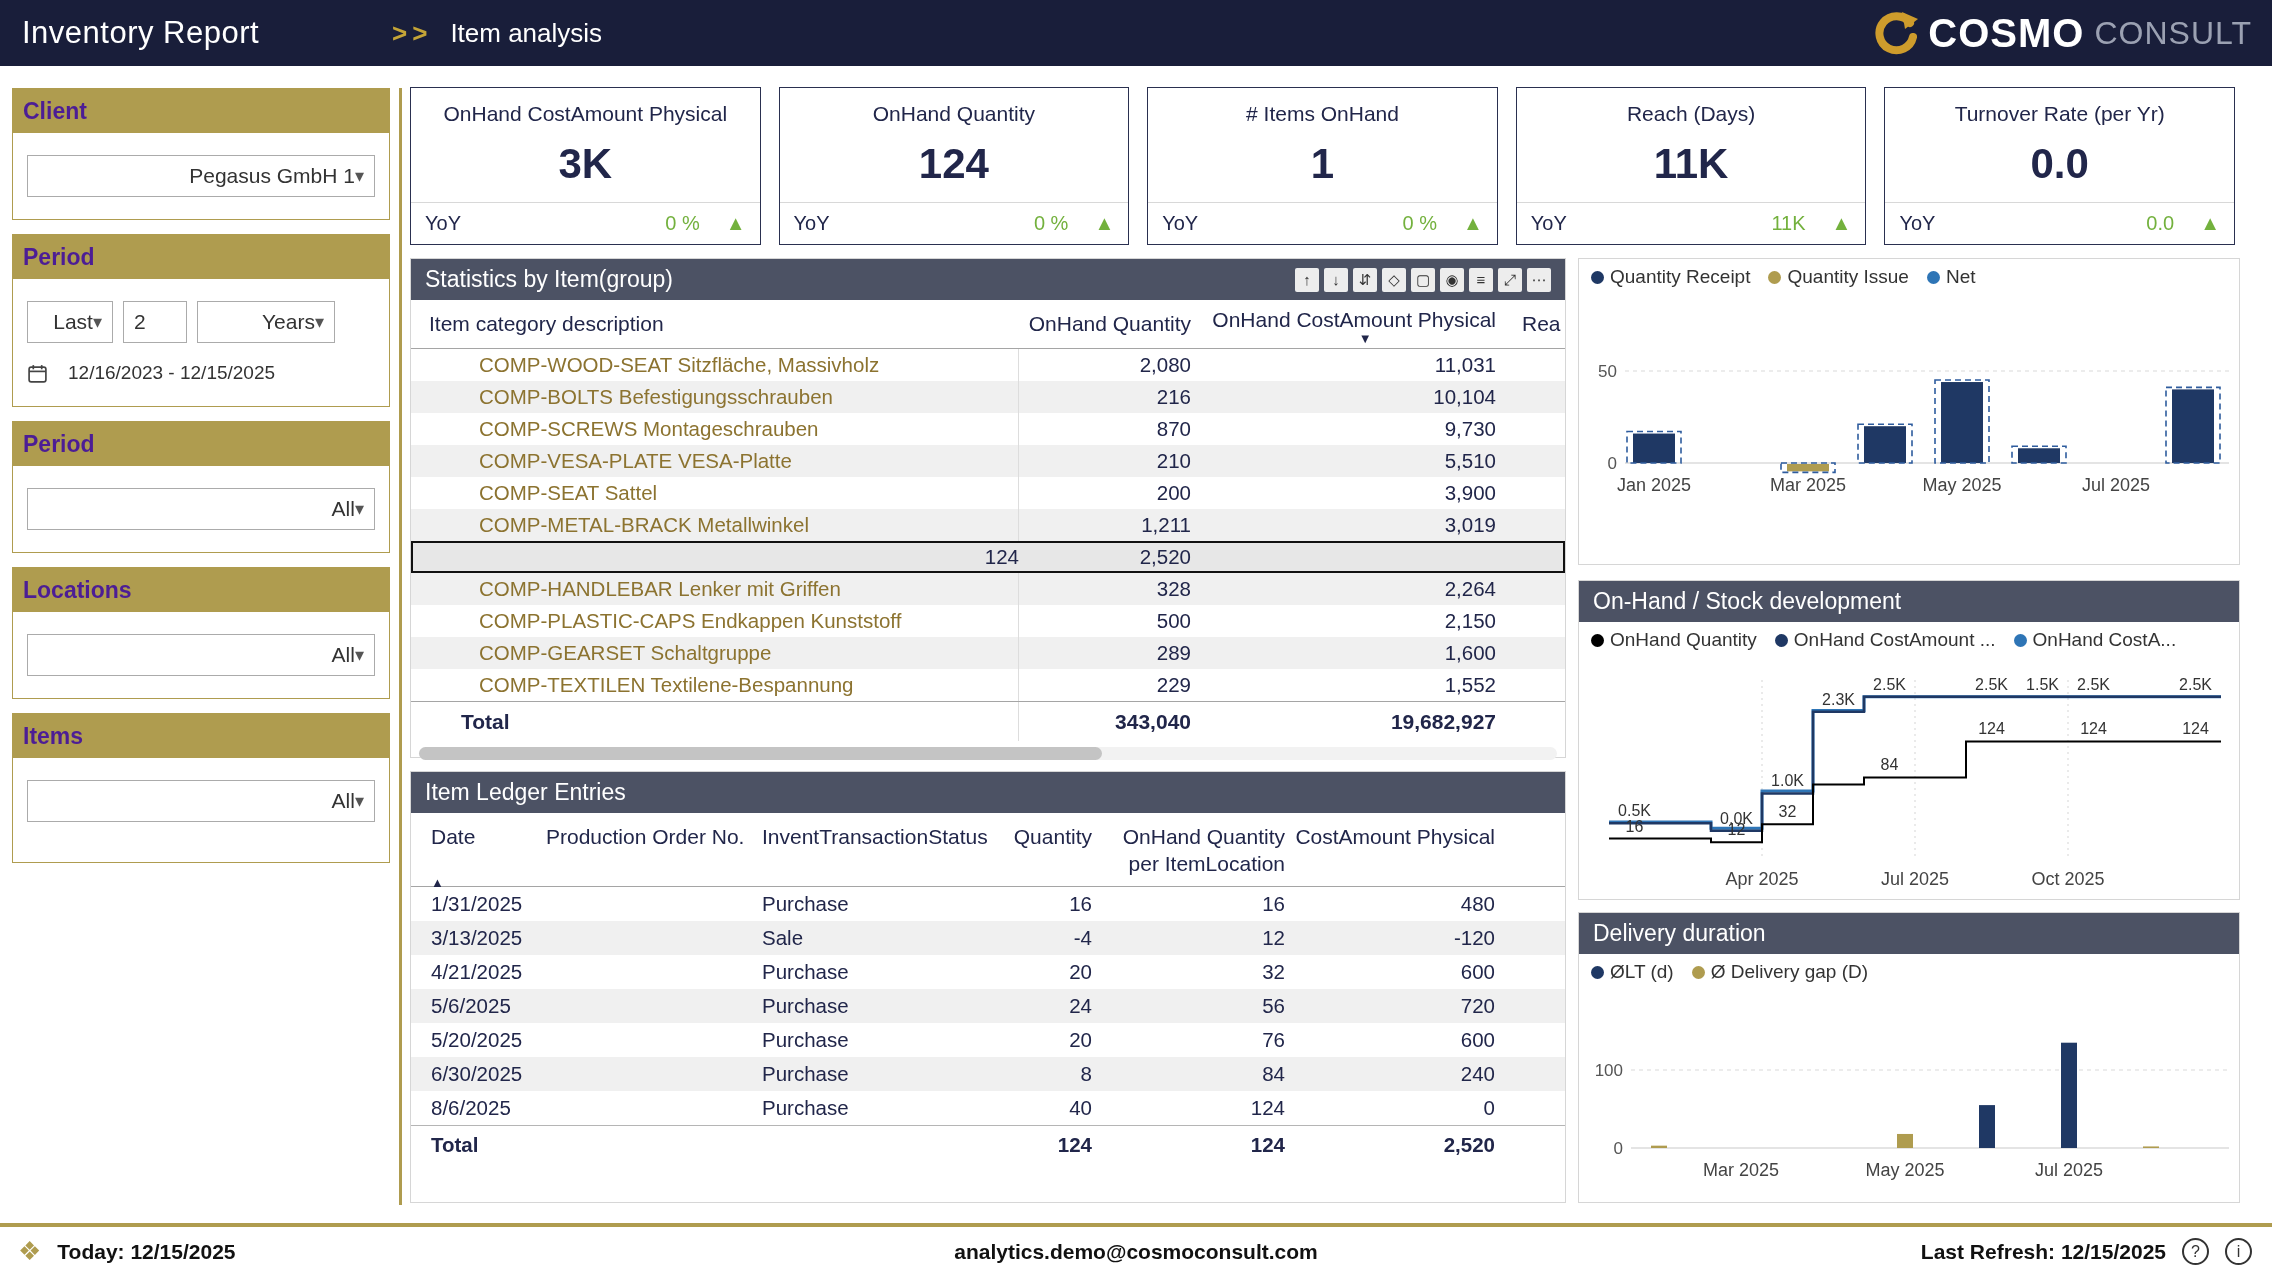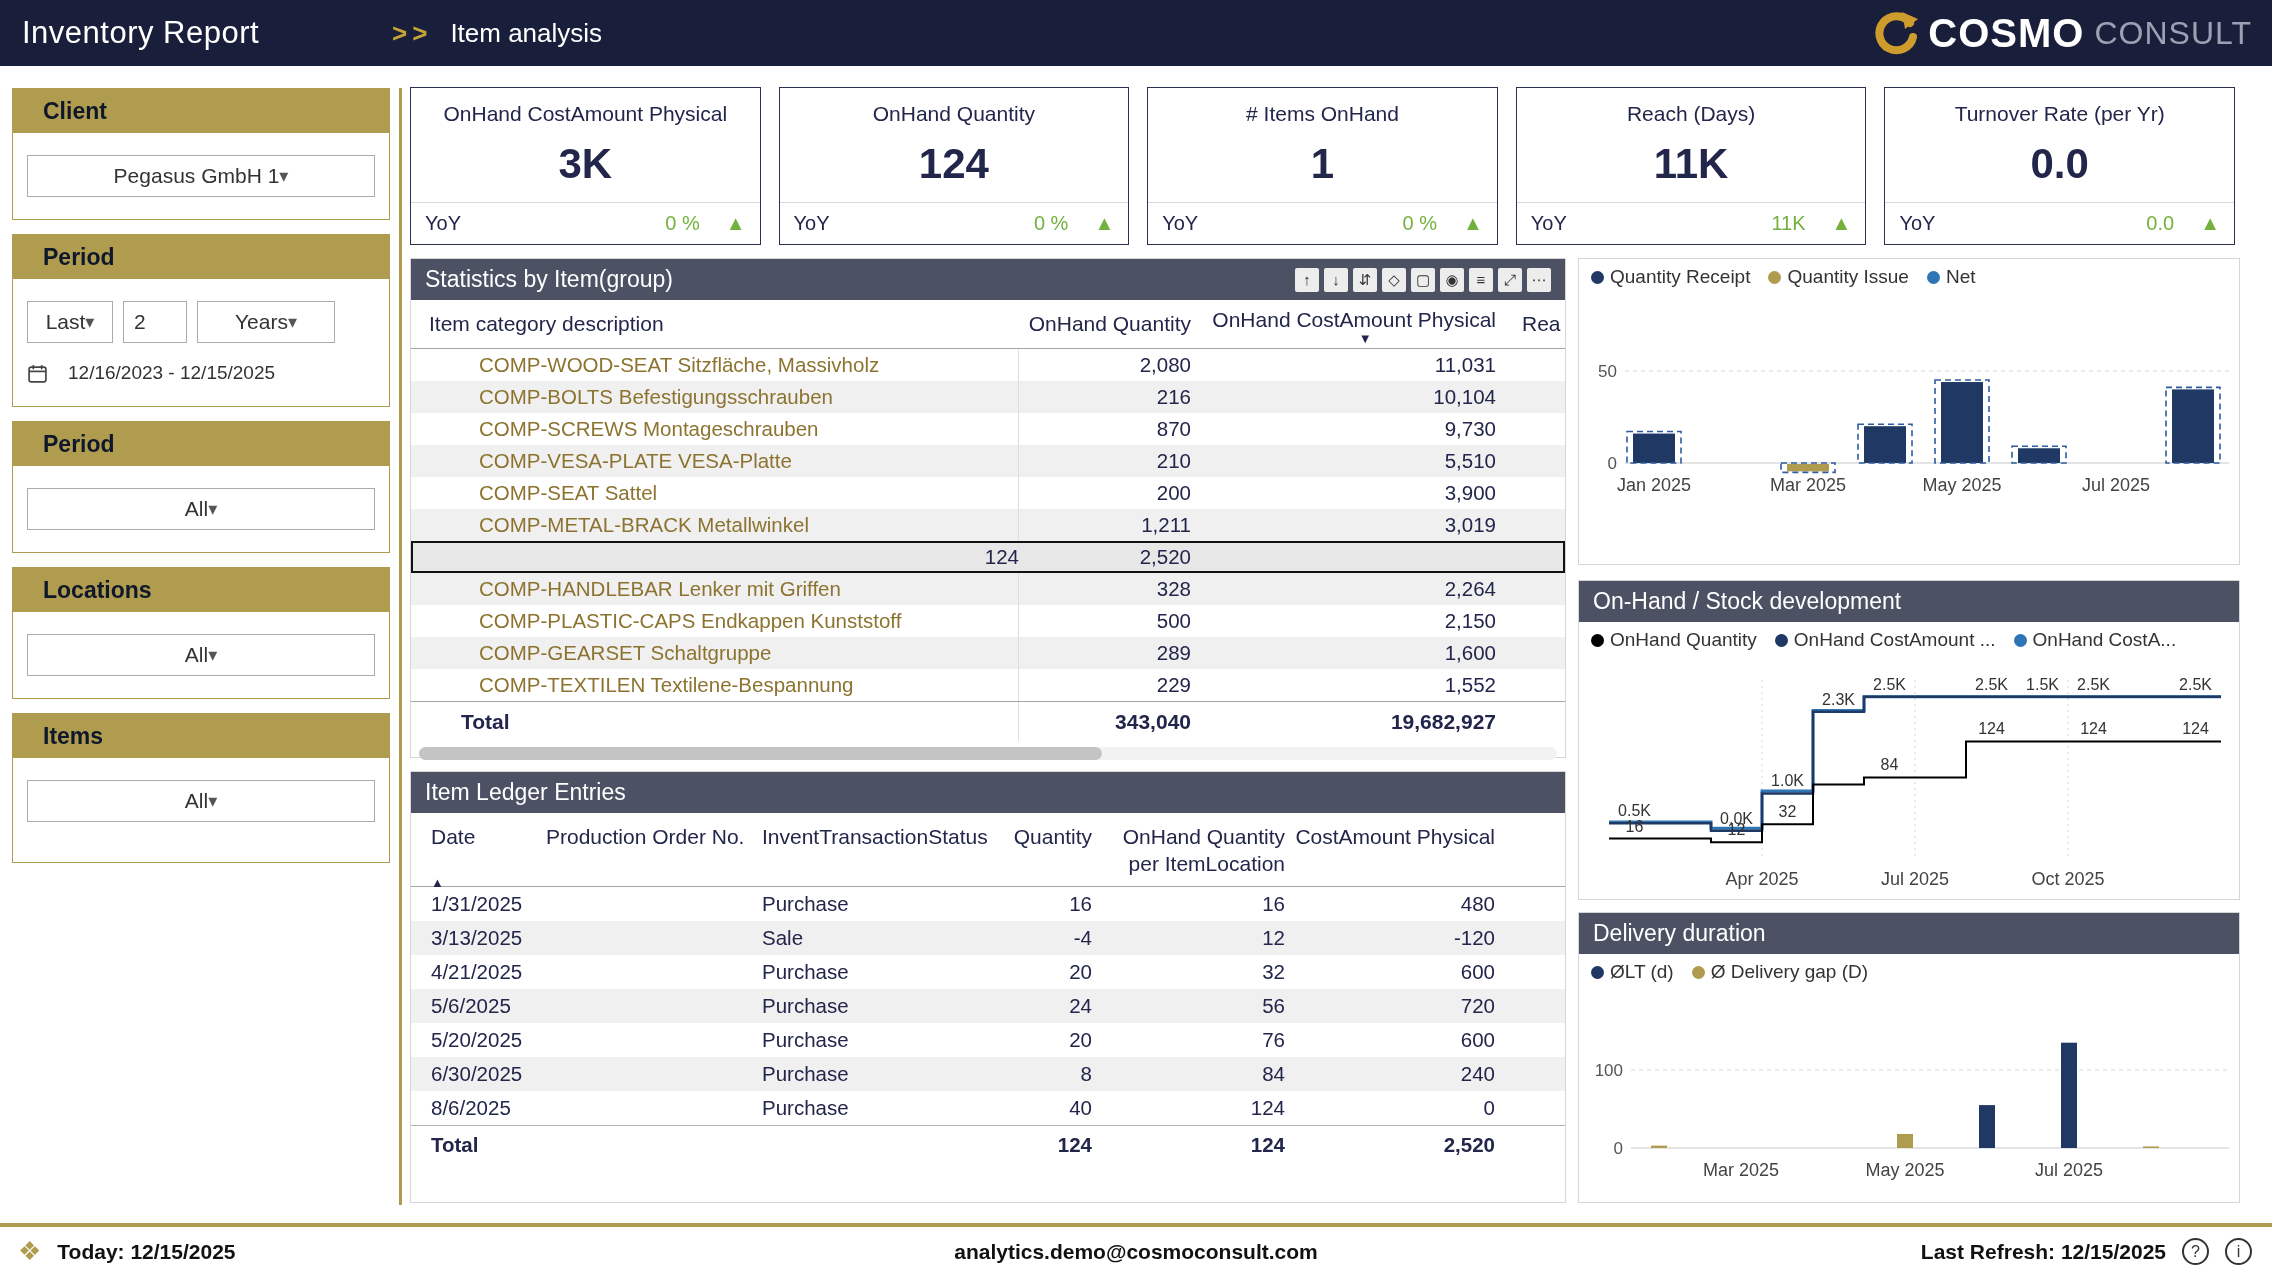--- a/index.html
+++ b/index.html
@@ -14,23 +14,23 @@
   .crumb .arrows{color:var(--crumbgold);font-size:26px;font-weight:700;letter-spacing:5px}
   .crumb .crumb-label{font-size:26px;color:#fff}
   .logo{position:absolute;right:20px;top:0;height:66px;display:flex;align-items:center;gap:10px}
   .logo-ic{width:46px;height:46px}
   .logo-bold{font-size:40px;font-weight:700;color:#fff;letter-spacing:1px}
   .logo-light{font-size:32px;font-weight:400;color:#9BA1B2;letter-spacing:1px}
 
   
   .sidebar{position:absolute;left:12px;top:88px;width:378px}
   .side-sec{border:1px solid var(--gold);margin-bottom:14px;background:#fff}
-  .side-hdr{height:44px;background:var(--gold);color:#0f172a;font-weight:700;font-size:23px;display:flex;align-items:center;padding-left:30px}
+  .side-hdr{height:44px;background:var(--gold);color:#4c1d95;font-weight:700;font-size:23px;display:flex;align-items:center;padding-left:10px}
   .side-body{padding:22px 14px}
-  .dd{height:42px;border:1px solid #ABABAB;background:#fff;display:flex;align-items:center;justify-content:center;padding:0 10px;font-size:21px;color:#333}
+  .dd{height:42px;border:1px solid #ABABAB;background:#fff;display:flex;align-items:center;justify-content:flex-end;padding:0 10px;font-size:21px;color:#333}
   .chev{color:#555;font-size:18px;line-height:1}
   .prow{display:flex;gap:10px}
   .dd-sm{width:86px}
   .dd-md{width:138px}
   .num{width:64px;height:42px;border:1px solid #ABABAB;font-size:21px;text-align:left;padding-left:10px;color:#333;font-family:"Liberation Sans",sans-serif}
   .daterow{display:flex;align-items:center;gap:20px;margin-top:19px;font-size:19px;color:#333}
   .cal{width:21px;height:21px}
   .vdiv{position:absolute;left:399px;top:88px;width:3px;height:1117px;background:var(--gold)}
 
   

